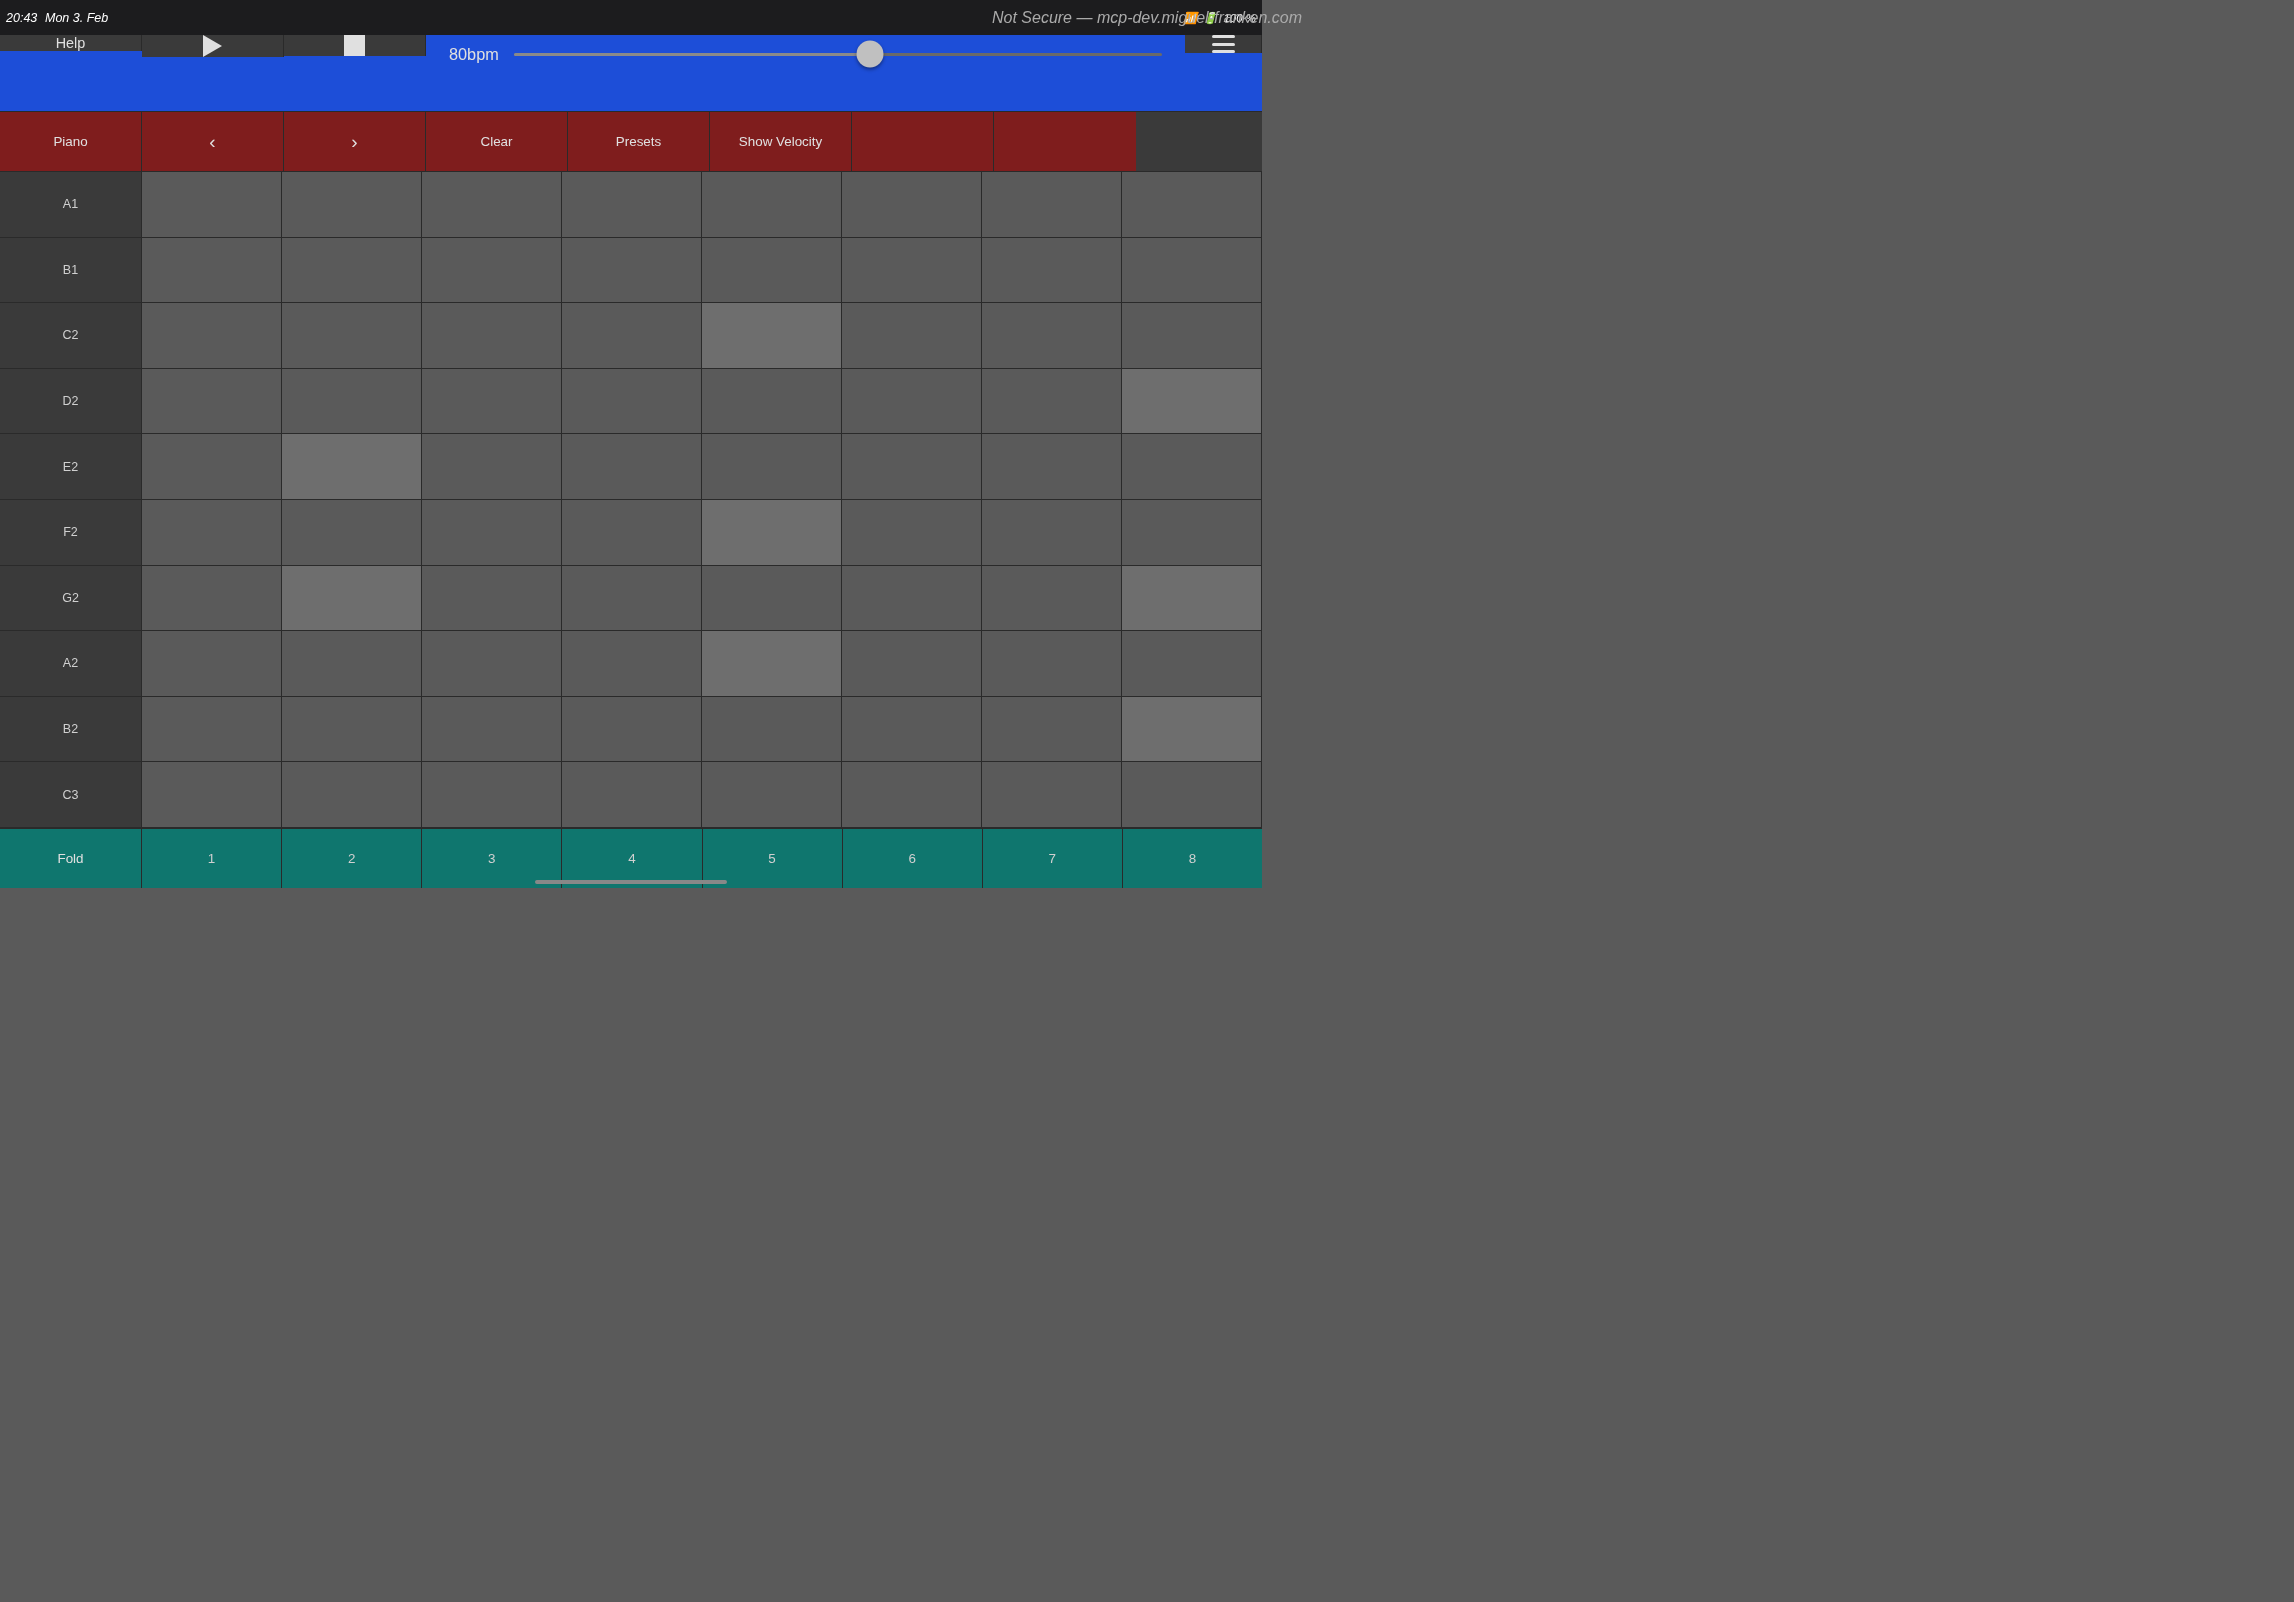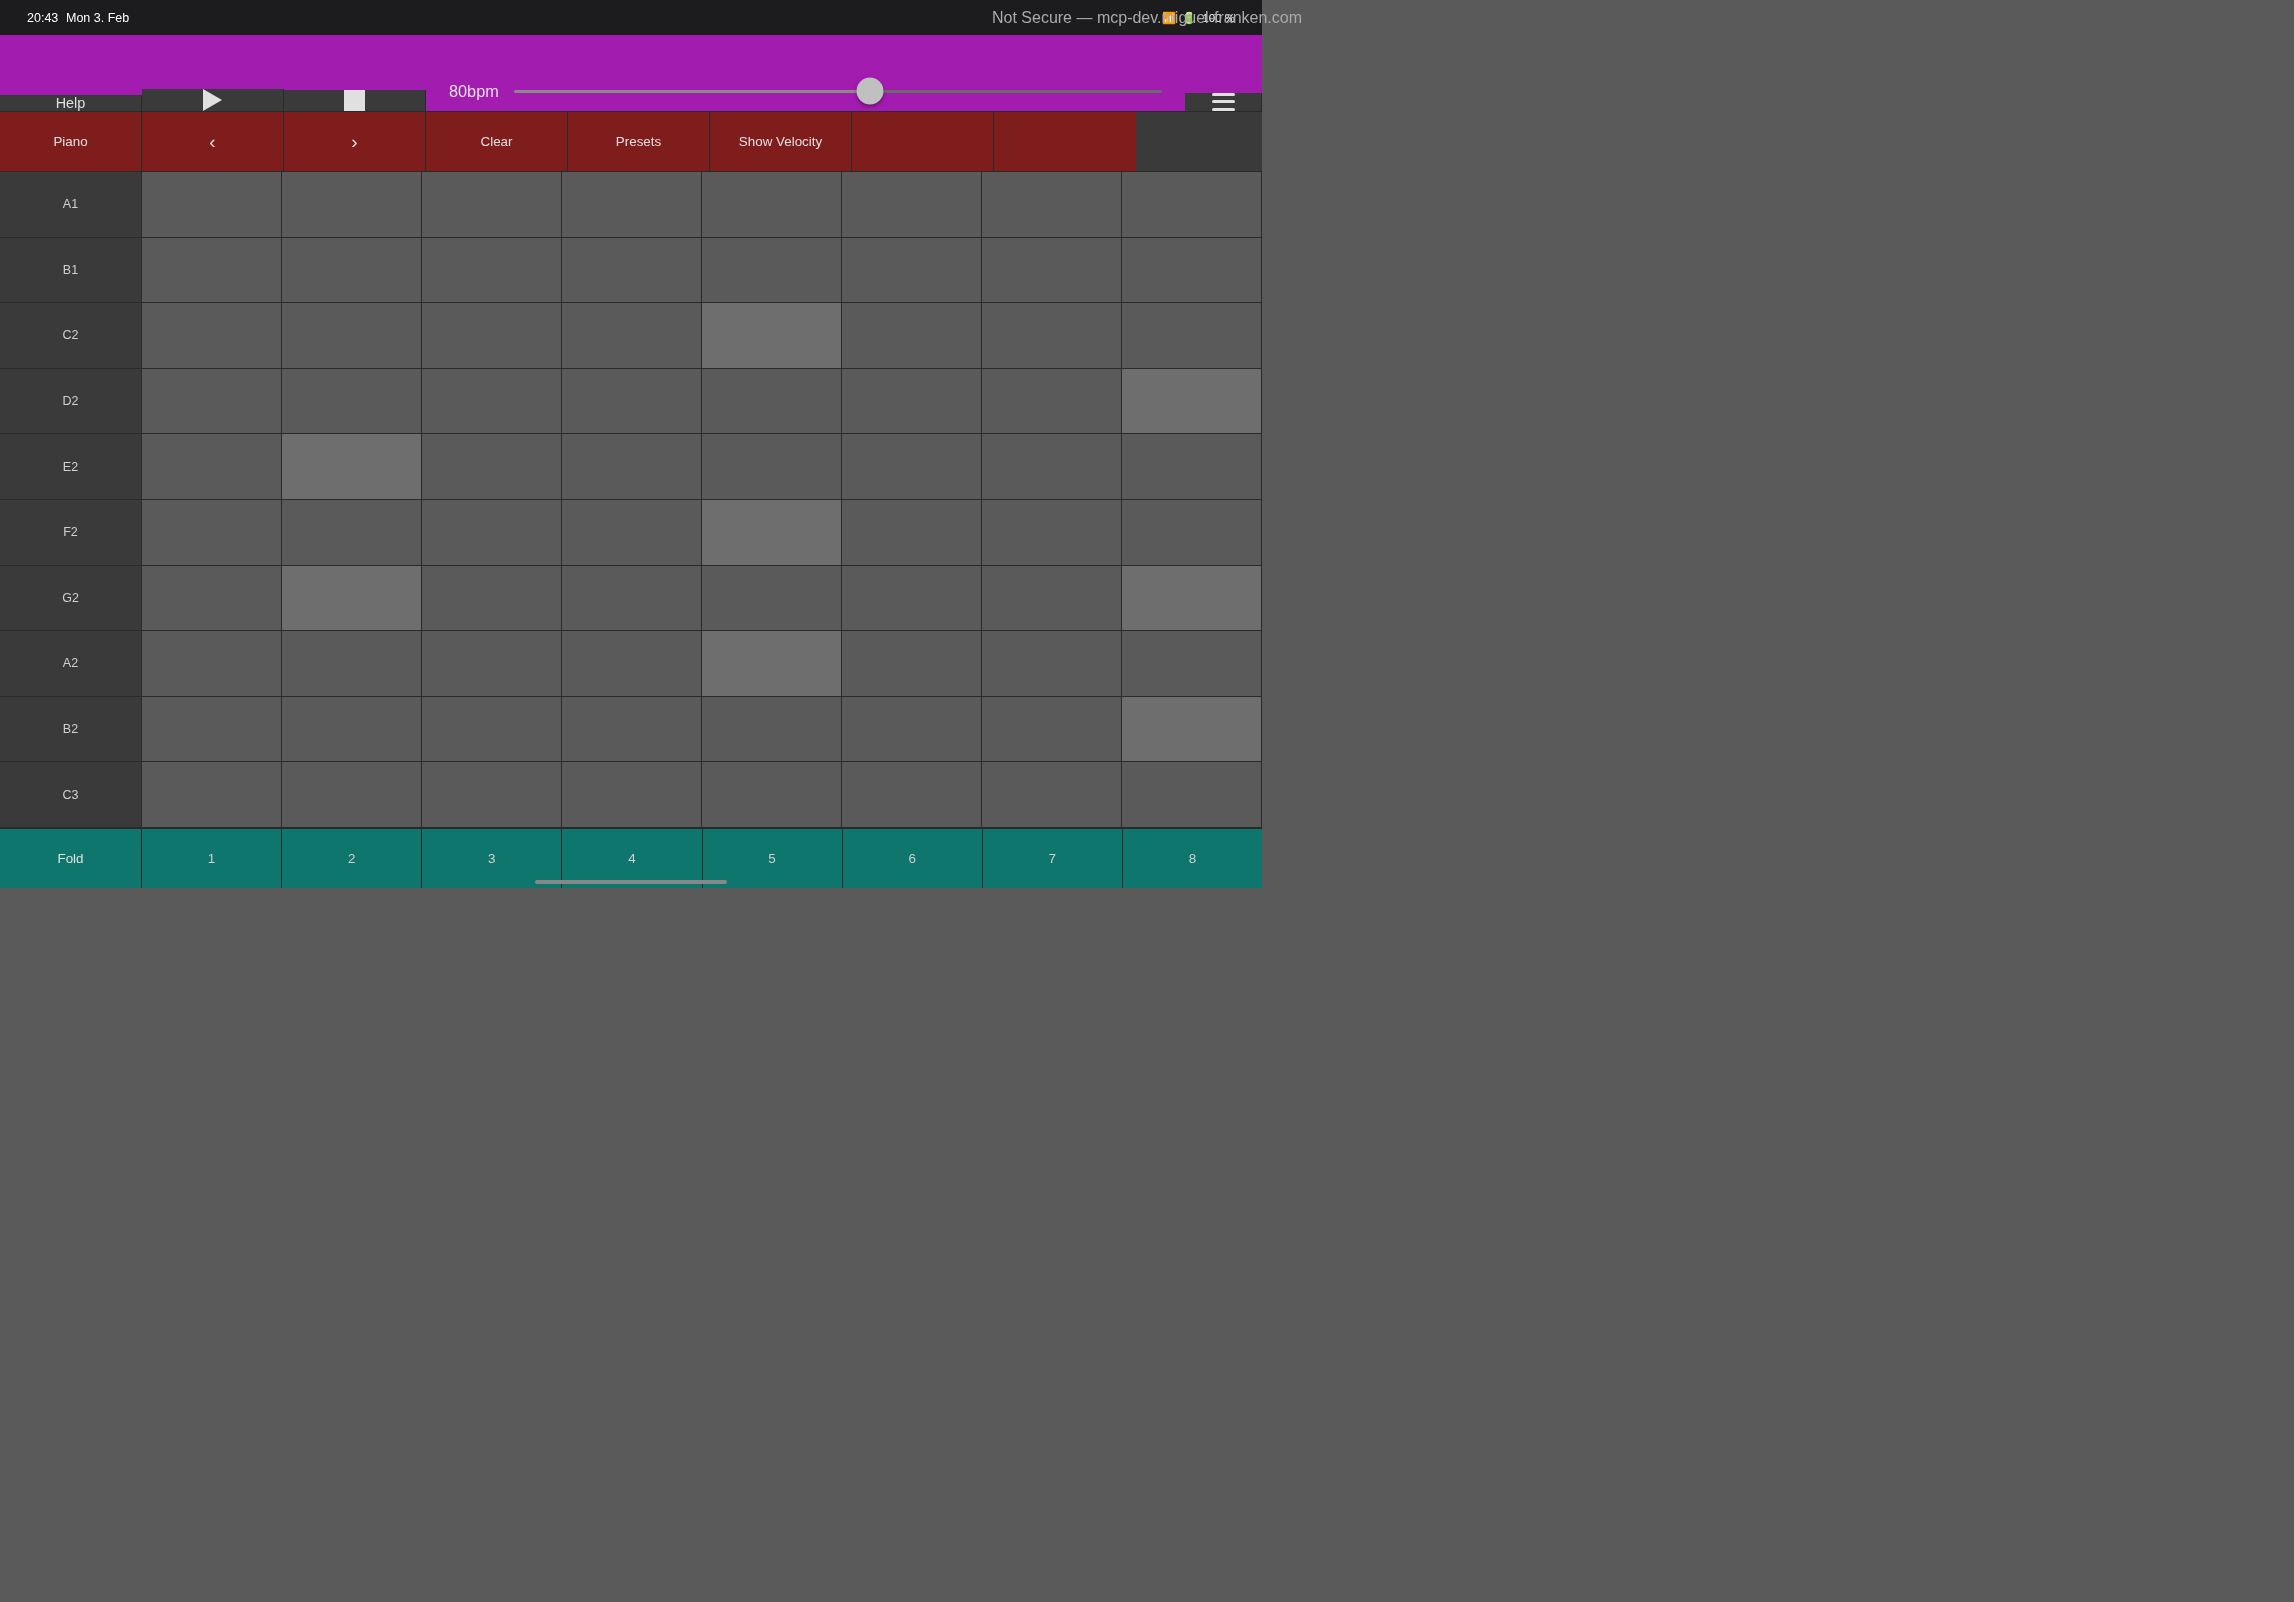--- a/index.html
+++ b/index.html
@@ -13,34 +13,35 @@
       color: #e0e0e0;
     }
 
     
     .status-bar {
       height: 35px;
       background: #1c1c1e;
       display: flex;
       align-items: center;
       justify-content: space-between;
-      padding: 0 27px;
+      padding: 0 6px;
       font-size: 12.5px;
       color: #ffffff;
+      font-style: italic;
     }
     .status-left { display: flex; gap: 7.7px; }
     .status-center { position: absolute; left: 50%; transform: translateX(-50%); font-size: 16px; color: #aaa; text-align: right; }
     .status-right { display: flex; align-items: center; gap: 5.8px; font-size: 11.5px; }
 
     
     .toolbar {
       height: 77px;
-      background: #a21caf;
-      display: flex;
-      align-items: flex-end;
+      background: #1d4ed8;
+      display: flex;
+      align-items: flex-start;
       border-bottom: 1px solid #2a2a2a;
     }
     .toolbar-btn {
       min-width: 142px;
       display: flex;
       align-items: center;
       justify-content: center;
       border-right: 1px solid #2a2a2a;
       cursor: pointer;
       font-size: 14.4px;

